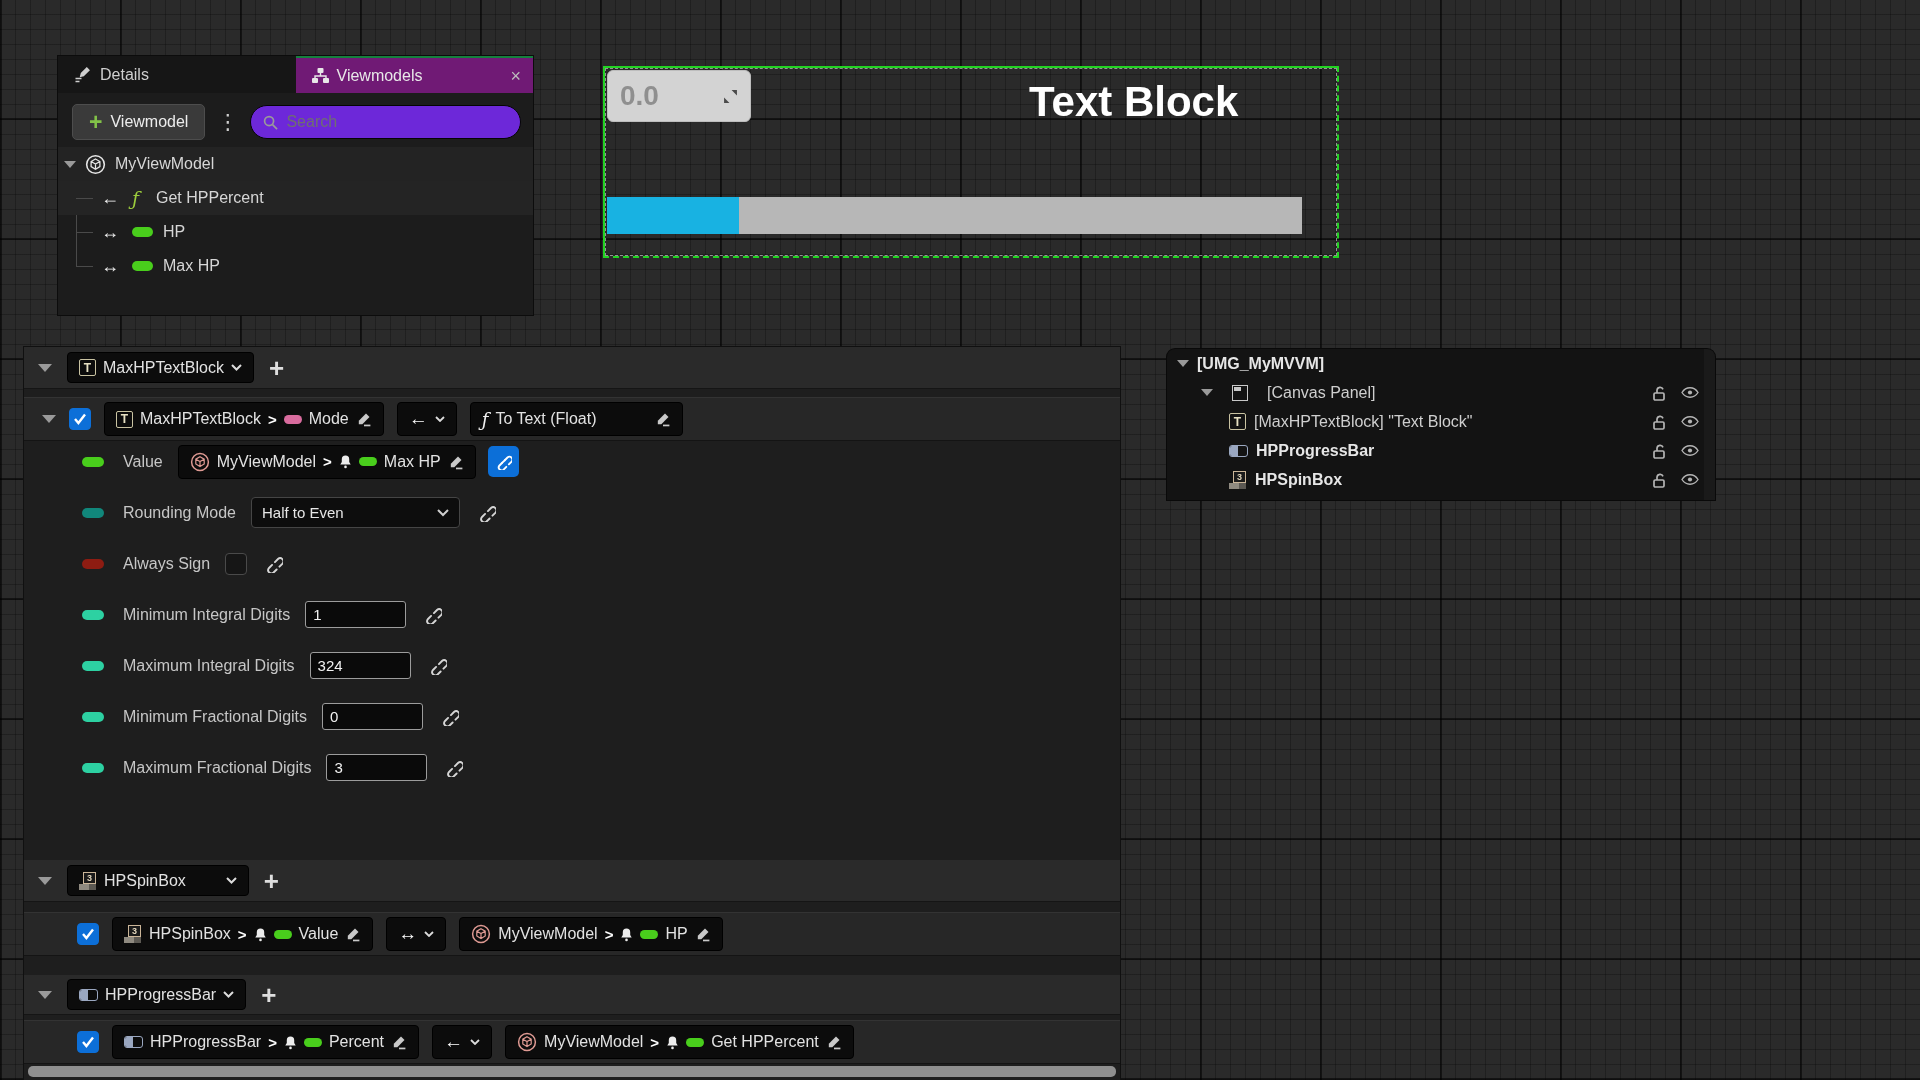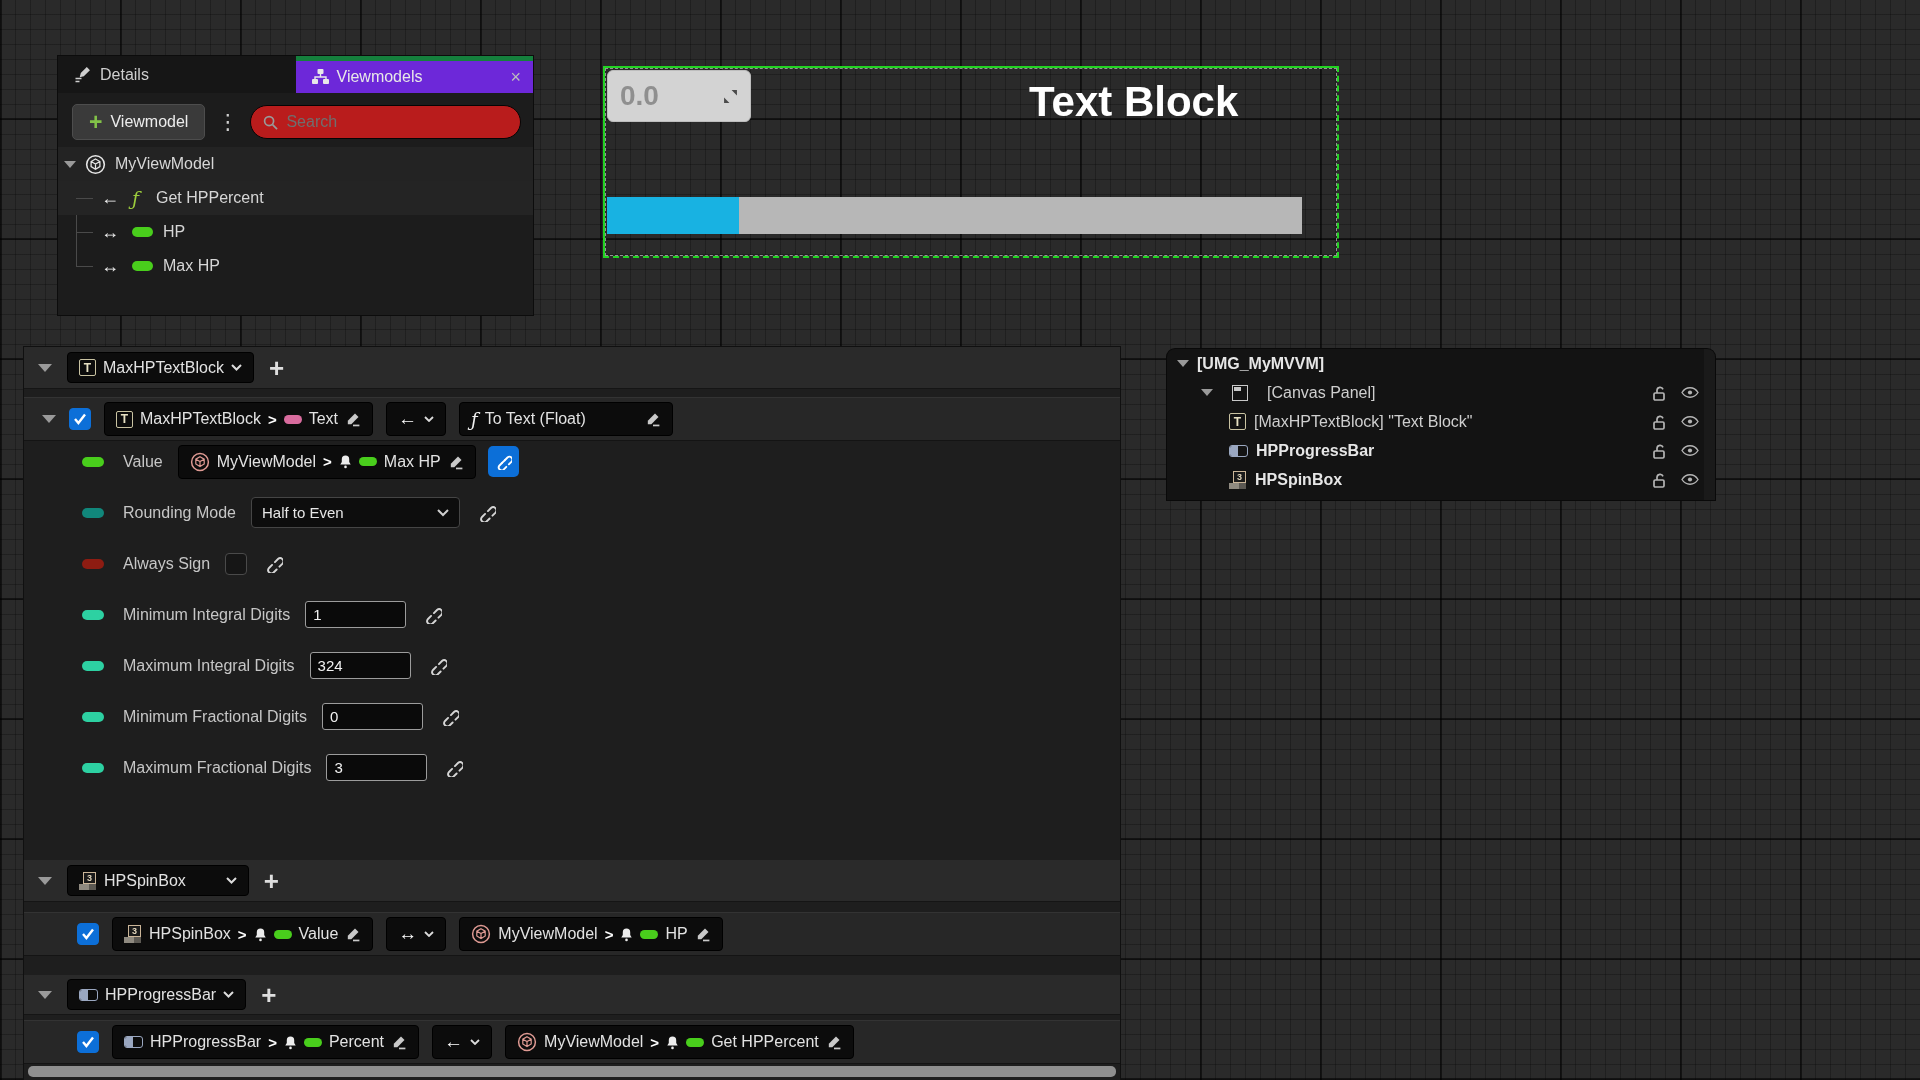--- a/index.html
+++ b/index.html
@@ -14,27 +14,27 @@
       repeating-linear-gradient(0deg,  rgba(0,0,0,.25) 0 1px, transparent 1px 15px);
     position:relative; color:#d6d6d6;
   }
   .abs{position:absolute;}
   svg{display:block;}
 
   
   .vm-panel{ left:58px; top:56px; width:475px; height:259px; background:#1c1c1c; box-shadow:0 0 0 1px #0c0c0c; }
   .vm-tabs{ display:flex; height:37px; }
   .tab{ flex:1; display:flex; align-items:center; gap:9px; padding-left:16px; background:#161616; color:#cfcfcf; font-size:16px; cursor:pointer; }
-  .tab.active{ background:#6d28d9; border-top:5px solid #15803d; color:#e8e8e8;gap:8px; }
+  .tab.active{ background:#701a75; border-top:2px solid #15803d; color:#e8e8e8;gap:8px; }
   .tab-close{ margin-left:auto; margin-right:12px; font-size:18px; color:#bdbdbd; line-height:1; }
   .vm-toolbar{ display:flex; align-items:center; gap:10px; padding:10px 12px 0 14px; height:48px; }
   .btn-add-vm{ display:flex; align-items:center; gap:8px; height:36px; padding:0 16px; background:#3a3a3a; border:1px solid #4d4d4d; border-radius:5px; color:#ededed; font-size:16px; cursor:pointer; font-family:inherit;}
   .plus-green{ color:#82c248; font-size:23px; font-weight:bold; line-height:0; }
   .kebab{ color:#cfcfcf; font-size:21px; padding:0 2px; cursor:pointer; }
-  .vm-search{ flex:1; display:flex; align-items:center; gap:8px; height:34px; background:#b91c1c; border:1px solid #050505; border-radius:17px; padding:0 12px; }
+  .vm-search{ flex:1; display:flex; align-items:center; gap:8px; height:34px; background:#6d28d9; border:1px solid #050505; border-radius:17px; padding:0 12px; }
   .vm-search input{ flex:1; background:transparent; border:none; outline:none; color:#cfcfcf; font-size:16px; font-family:inherit; }
   .vm-search input::placeholder{ color:#6f6f6f; }
   .vm-tree{ margin-top:6px; position:relative; }
   .vm-row{ height:34px; display:flex; align-items:center; font-size:16px; color:#d6d6d6; position:relative; }
   .vm-root{ background:#232323; padding-left:6px; gap:9px; }
   .vm-item{ padding-left:40px; gap:10px; }
   .vm-item.alt{ background:#242424; }
   .vm-item .dir{ color:#f0f0f0; font-size:18px; width:24px; text-align:center; }
   .fn-glyph{ color:#9ccc3c; font-style:italic; font-size:19px; font-family:"DejaVu Serif","Liberation Serif",serif; width:14px; }
   .pill{ width:21px; height:10px; border-radius:5px; background:#49ce1c; flex:none; }
@@ -208,21 +208,21 @@
     <span class="checkbox checked">
       <svg width="14" height="12" viewBox="0 0 14 12">
           <path d="M2 6l3.4 4L12 1.5" stroke="#fff" stroke-width="2.4" fill="none"></path>
         </svg>
     </span>
     <div class="chip">
       <span class="ic-t">T</span>
       <span>MaxHPTextBlock</span>
       <span class="sep">&gt;</span>
       <span class="pill-sm" style="background:#d96c9e;"></span>
-      <span>Text</span>
+      <span>Mode</span>
       <svg width="16" height="16" viewBox="0 0 16 16">
         <path d="M10 2.5l3.5 3.5-7.2 7.2H2.8v-3.5z" fill="#c9c9c9"></path>
           <rect x="8" y="13.6" width="6.4" height="1.7" fill="#c9c9c9"></rect>
       </svg>
     </div>
     <div class="chip">
       <span style="font-size:19px;color:#fff;">←</span>
       <svg width="10" height="6" viewBox="0 0 10 6">
           <path d="M1 1l4 4 4-4" stroke="#dcdcdc" stroke-width="1.8" fill="none"></path>
         </svg>

